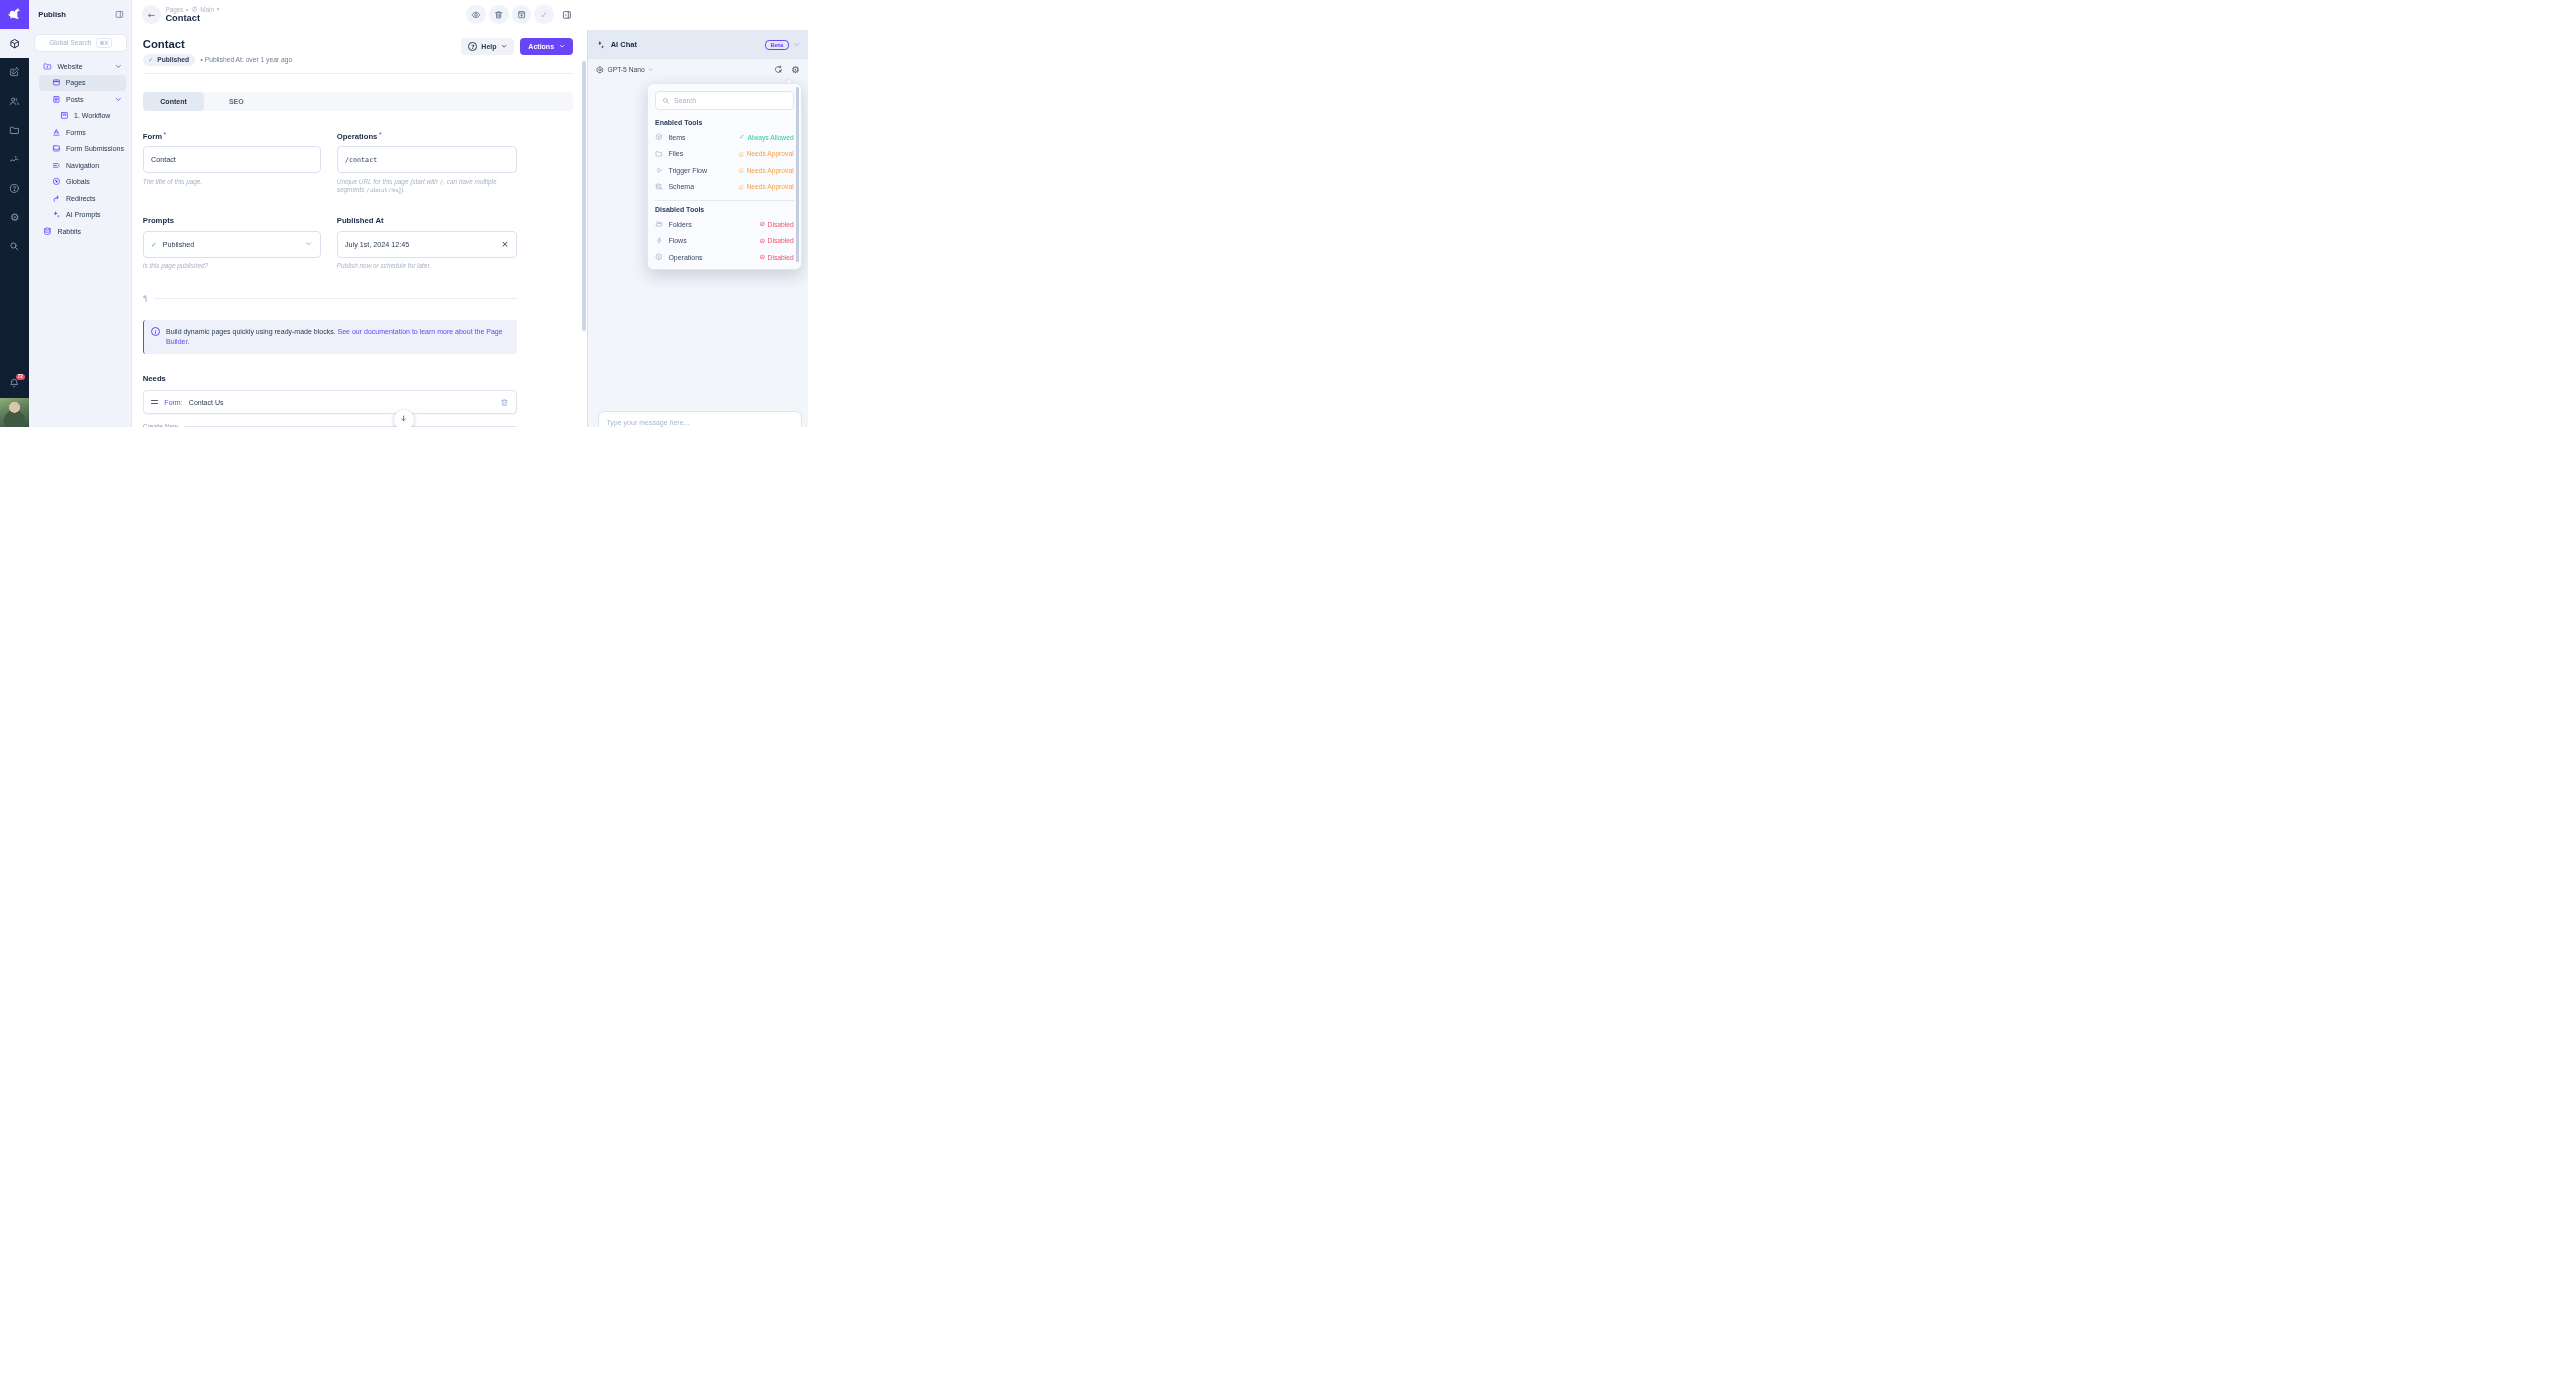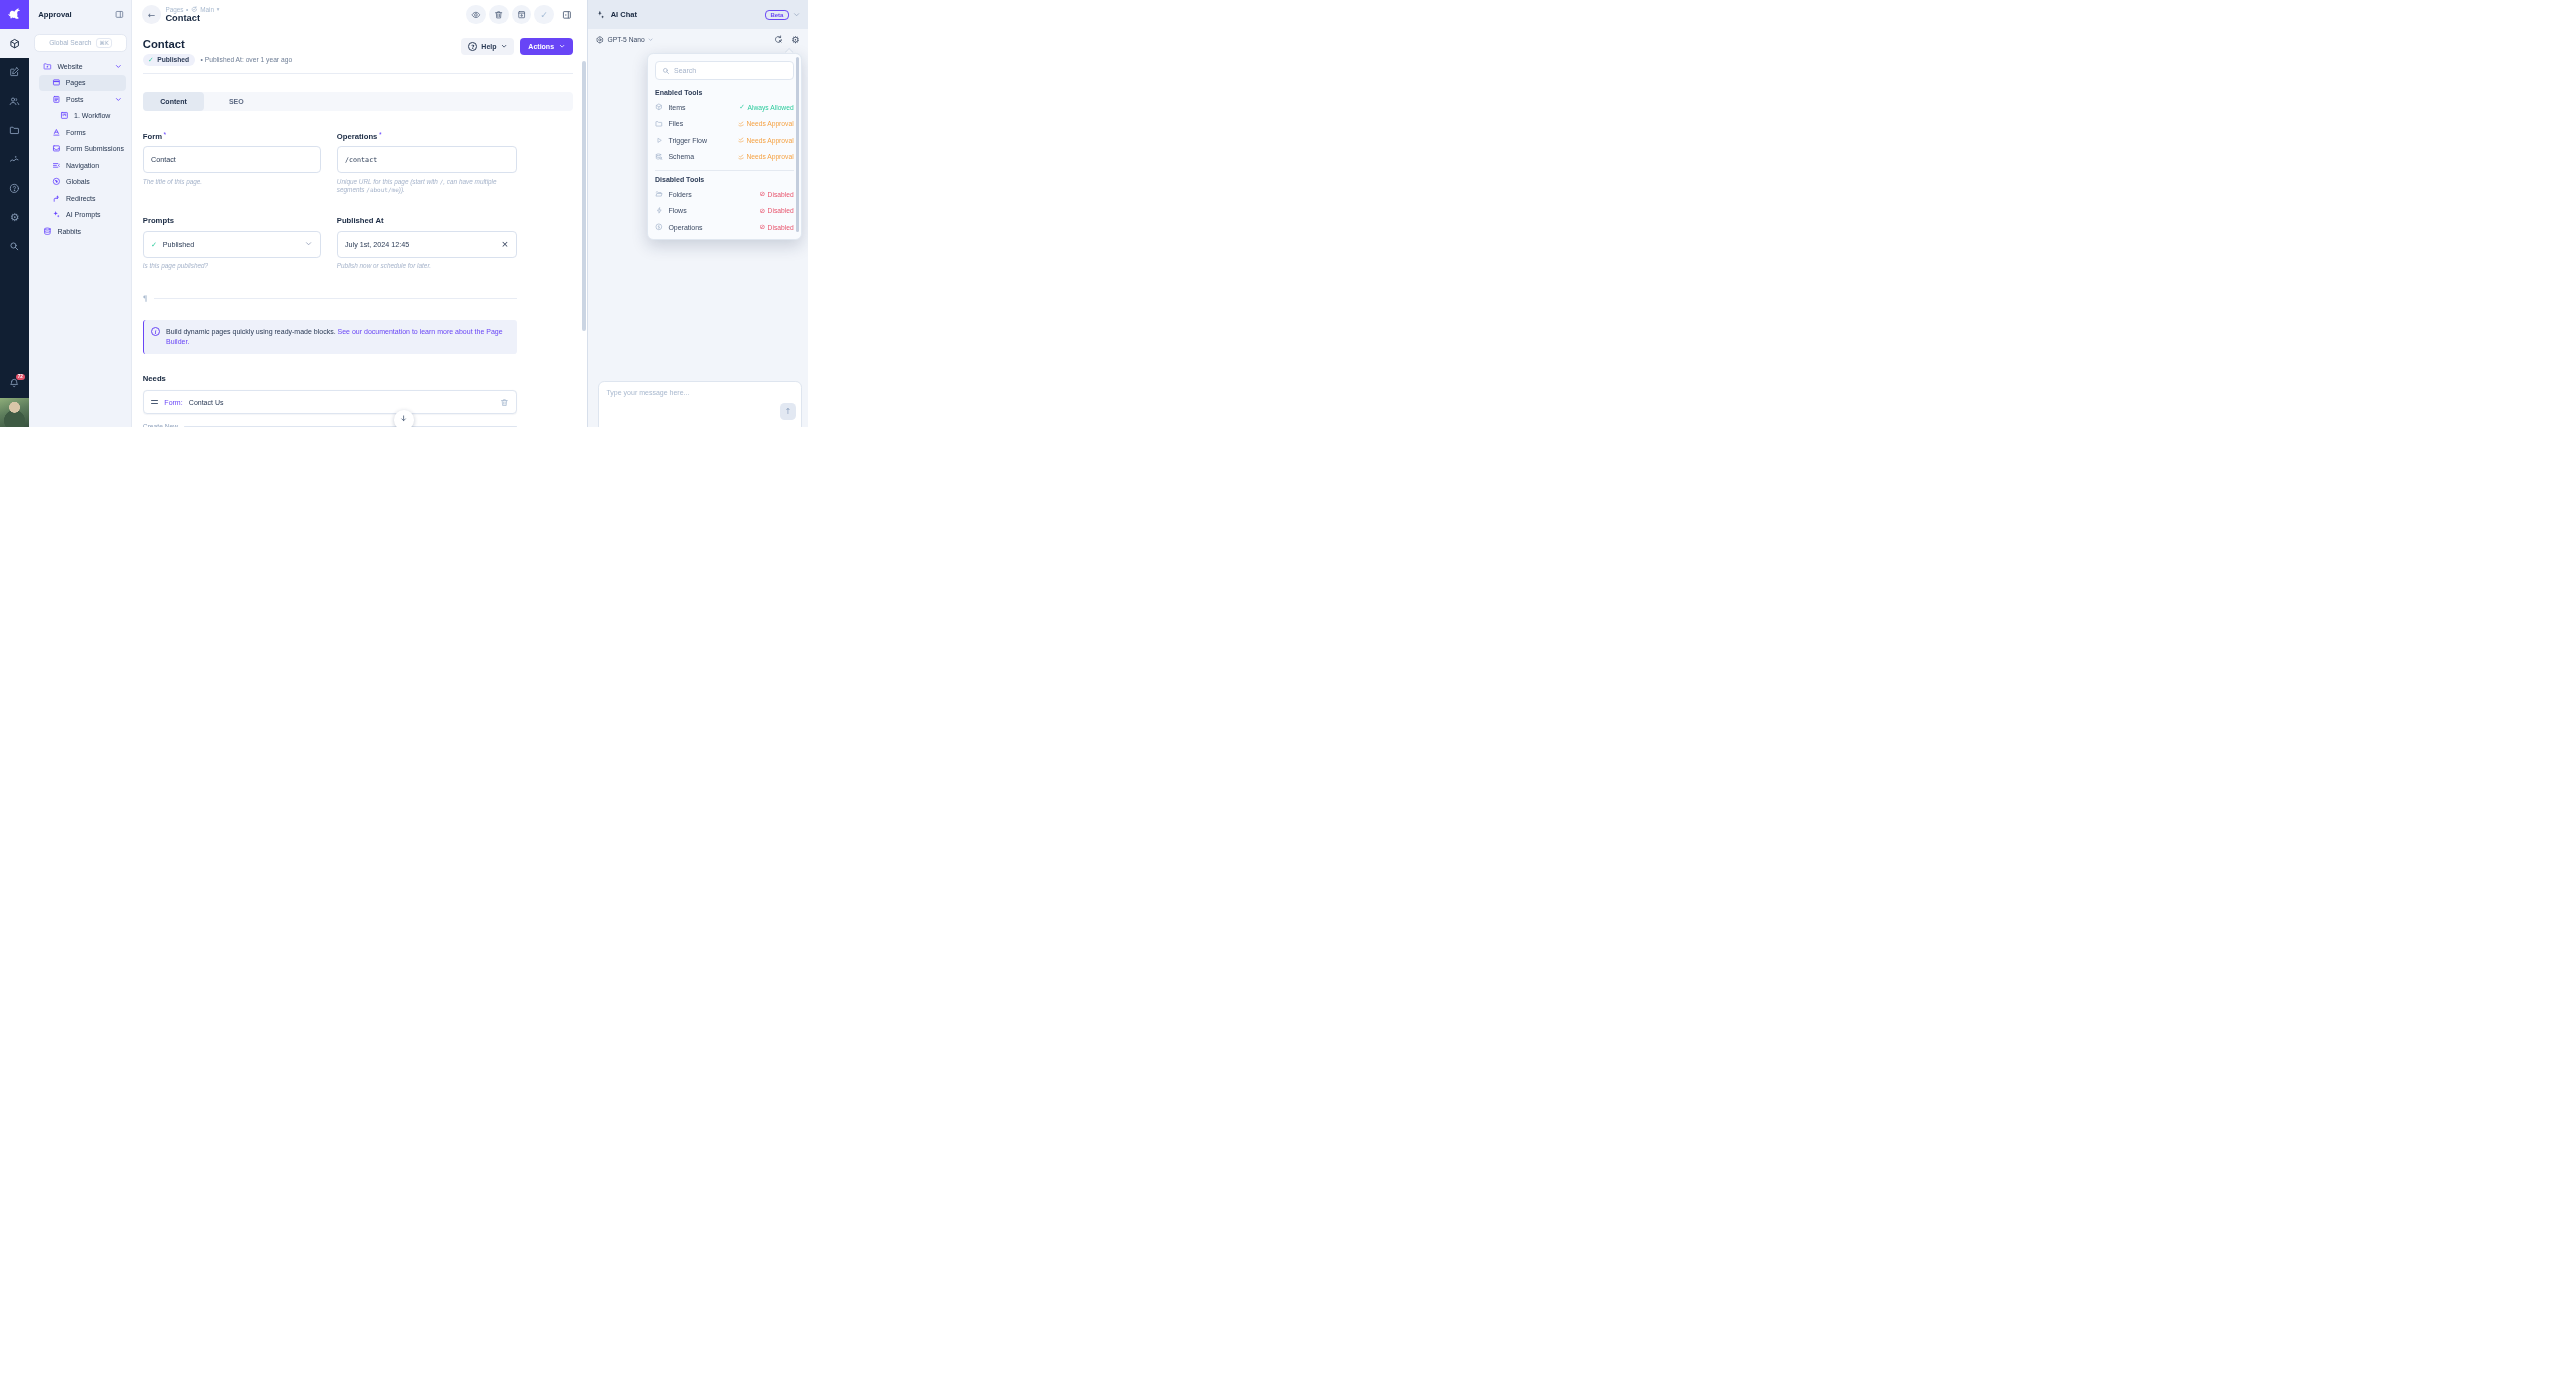--- a/index.html
+++ b/index.html
@@ -95,21 +95,21 @@
   .blk-trash { margin-left:auto; color:#A9BBD1; cursor:pointer; }
   .create-row { margin-top:8.8px; width:374px; display:flex; align-items:center; gap:6.2px; }
   .create-label { color:#8FA1BC; font-size:6.7px; }
   .create-line { flex:1; height:1px; background:#DEE5F0; border-radius:0.5px; }
   .stub-row { margin-top:6.7px; width:374px; display:flex; gap:4.1px; }
   .stub { height:15.5px; background:#EDF1F8; border-radius:5.2px; }
   .float-down { position:absolute; top:410px; left:262px; width:19.6px; height:19.6px; background:#fff; border-radius:50%; box-shadow:0 1px 4.1px rgba(20,40,80,.25); display:flex; align-items:flex-end; justify-content:center; padding-bottom:7.2px; color:#5A6B85; cursor:pointer; }
   .main-scroll { position:absolute; right:1.5px; top:61px; width:3.6px; height:270px; background:#CBD5E3; border-radius:2.1px; cursor:grab; }
 
   
-  .ai-panel { flex:1; background:#F2F5FA; border-left:0.5px solid #D7DFEB; position:relative; }
+  .ai-panel { flex:1; background:#F2F5FA; border-left:0.5px solid #D7DFEB; position:relative;margin-top:30px; }
   .ai-head { height:29px; background:#E4EAF3; display:flex; align-items:center; padding:0 8.2px; gap:5.2px; }
   .ai-title { font-size:7.5px; font-weight:600; color:#16263E; }
   .ai-head-right { margin-left:auto; display:flex; align-items:center; gap:4.1px; }
   .beta { border:1px solid #6845F6; border-radius:4.1px; color:#6845F6; font-size:6px; font-weight:600; padding:1px 4.1px; }
   .model-row { height:21.6px; display:flex; align-items:center; padding:0 8.2px; gap:3.6px; color:#3C4A63; }
   .model-name { font-size:6.7px; font-weight:500; cursor:pointer; }
   .model-icons { margin-left:auto; display:flex; align-items:center; gap:8.2px; color:#3C4A63; }
 
   .tools-pop { position:absolute; top:53px; right:6.2px; width:155px; height:187px; background:#F9FBFE; border:0.5px solid #E0E7F0; border-radius:6.2px; box-shadow:0 5.2px 15.5px rgba(20,40,80,.18); padding:7.2px; overflow:hidden; }
   .pop-caret { position:absolute; top:49px; right:15.5px; width:6.2px; height:6.2px; background:#F9FBFE; border-left:0.5px solid #E0E7F0; border-top:0.5px solid #E0E7F0; transform:rotate(45deg); }
@@ -190,21 +190,21 @@
         <path d="M6 9a6 6 0 1 1 12 0c0 4 1.5 5.5 2 6H4c.5-.5 2-2 2-6z"></path>
         <path d="M10 19a2.2 2.2 0 0 0 4 0"></path>
       </svg>
     <span class="bell-badge">72</span>
   </div>
   <div class="avatar"></div>
 </div>
 
 <div class="sidebar">
   <div class="sb-head">
-    <span class="sb-title">Approval</span>
+    <span class="sb-title">Publish</span>
     <span class="sb-collapse">
       <svg class="ic" width="8.8" height="8.8" viewBox="0 0 24 24" fill="none" stroke="currentColor" stroke-width="2">
           <rect x="3" y="4" width="18" height="16" rx="2"></rect>
           <path d="M14.5 4v16"></path>
         </svg>
     </span>
   </div>
   <div class="gsearch">
     <span class="gsearch-text">Global Search</span>
     <span class="kbd">⌘K</span>

